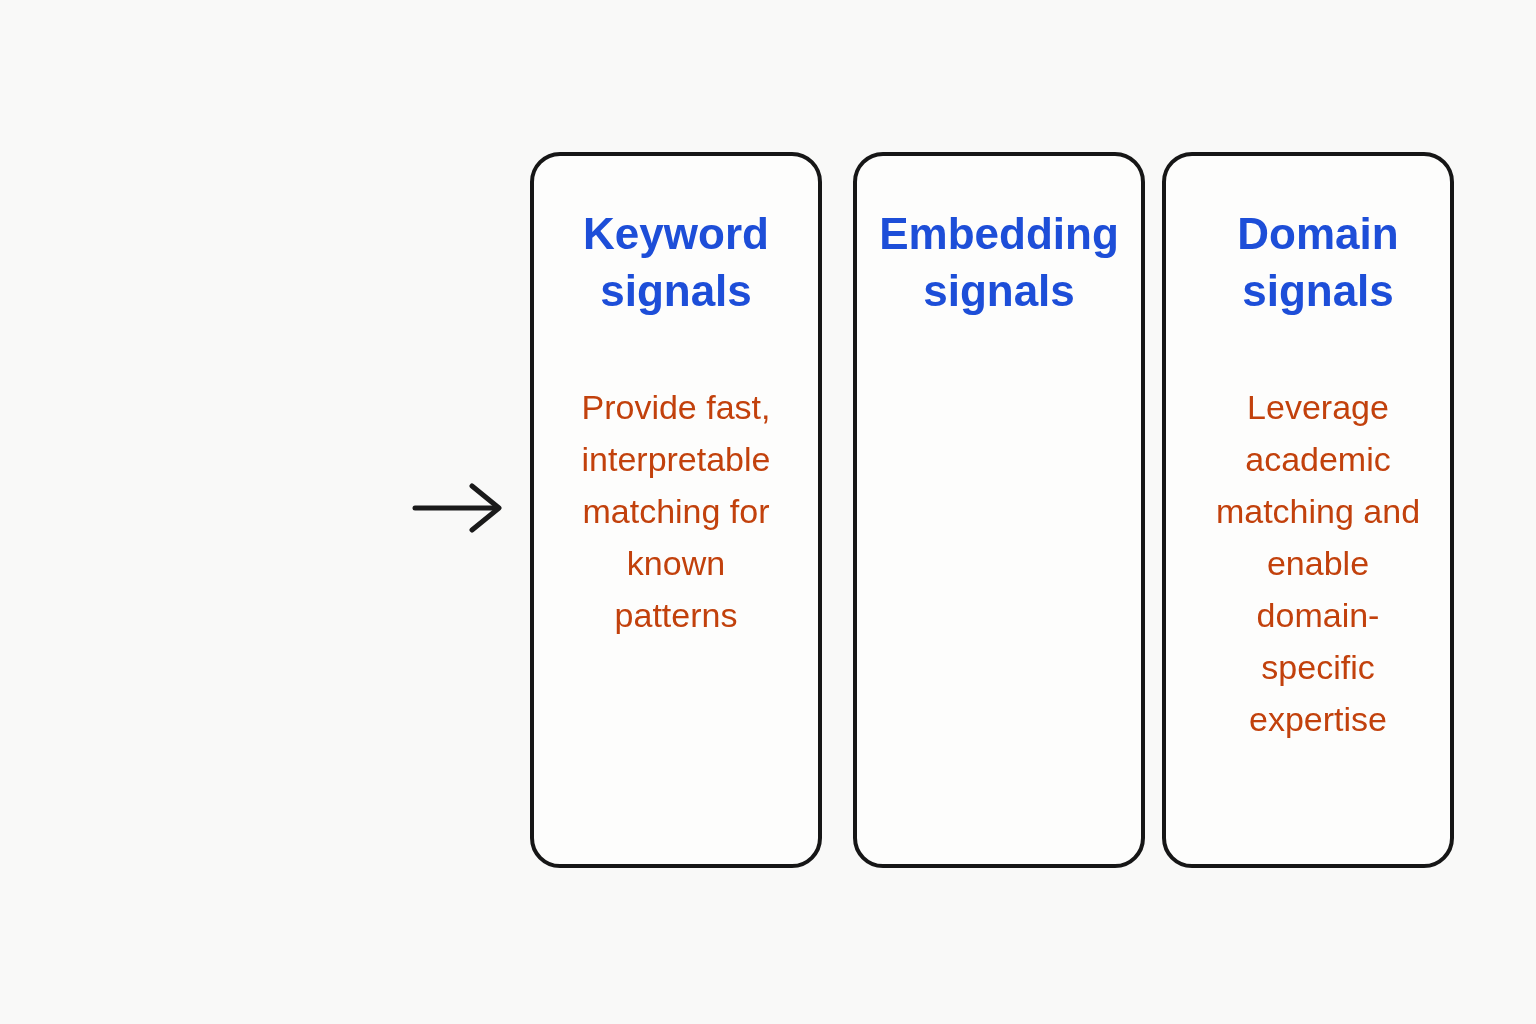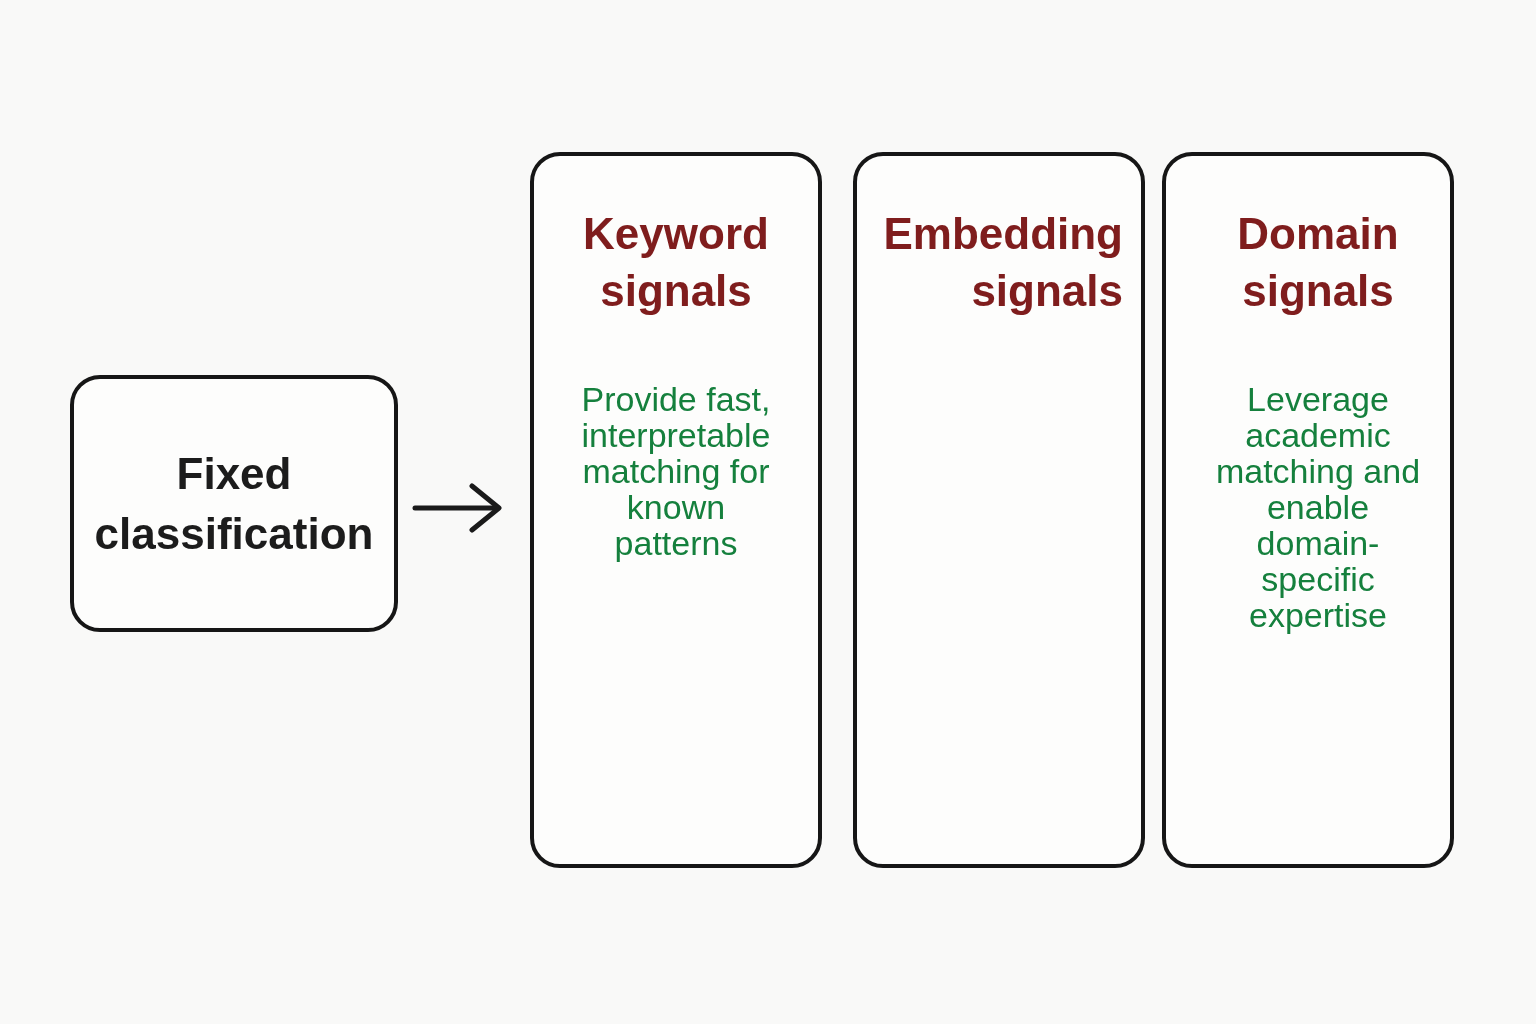--- a/index.html
+++ b/index.html
@@ -36,45 +36,41 @@
     left: 412px; top: 480px;
     width: 92px; height: 56px;
   }
   .column {
     top: 152px;
     width: 292px; height: 716px;
     text-align: center;
     padding: 49px 18px 0 18px;
   }
   .col-1 { left: 530px; }
-  .col-2 { left: 853px; text-align: right; }
+  .col-2 { left: 853px; }
   .col-3 { left: 1162px; padding-left: 38px; }
   .column-title {
     font-size: 44px; font-weight: bold;
     line-height: 57px;
-    color: #7f1d1d;
+    color: #1d4ed8;
     white-space: pre-line;
   }
   .column-body {
     margin-top: 62px;
     font-size: 34px; font-weight: normal;
-    line-height: 36px;
-    color: #15803d;
+    line-height: 52px;
+    color: #c2410c;
     white-space: pre-line;
   }
 </style>
 </head>
 <body>
 
 <div class="canvas">
 
-  <div class="node source-node">
-    <div class="source-label">Fixed
-classification</div>
-  </div>
 
   <svg class="arrow" viewBox="0 0 92 56" xmlns="http://www.w3.org/2000/svg">
     <line x1="3" y1="28" x2="85" y2="28" stroke="#1a1a1a" stroke-width="5" stroke-linecap="round"></line>
     <polyline points="60,6 87,28 60,50" fill="none" stroke="#1a1a1a" stroke-width="5" stroke-linecap="round" stroke-linejoin="round"></polyline>
   </svg>
 
   <div class="node column col-1">
     <div class="column-title">Keyword
 signals</div>
     <div class="column-body">Provide fast,

